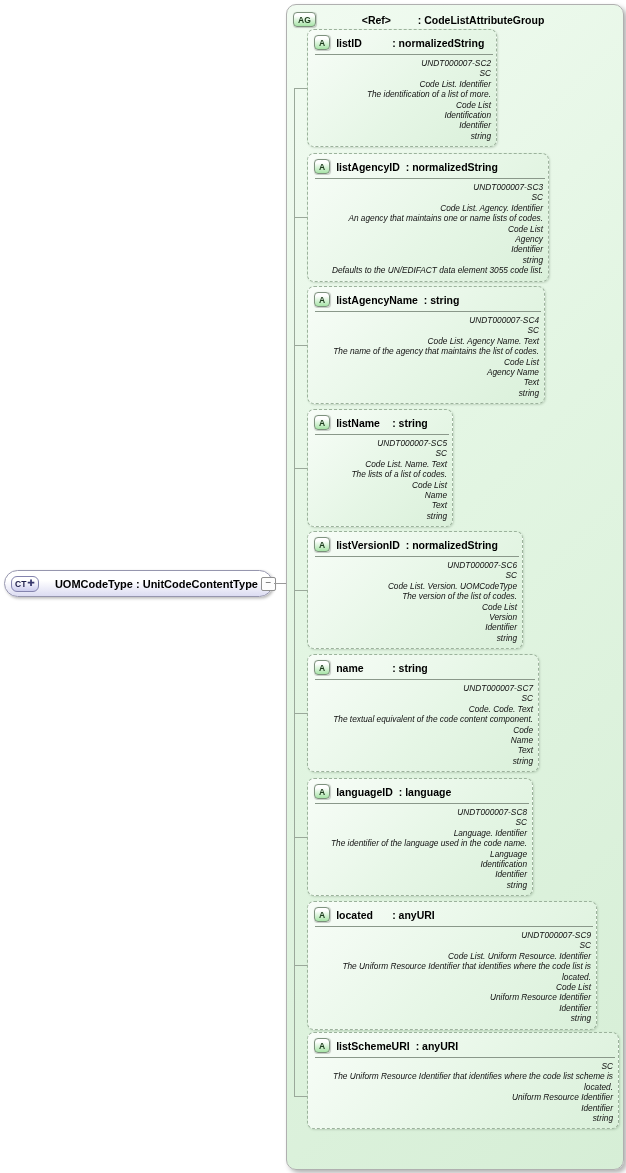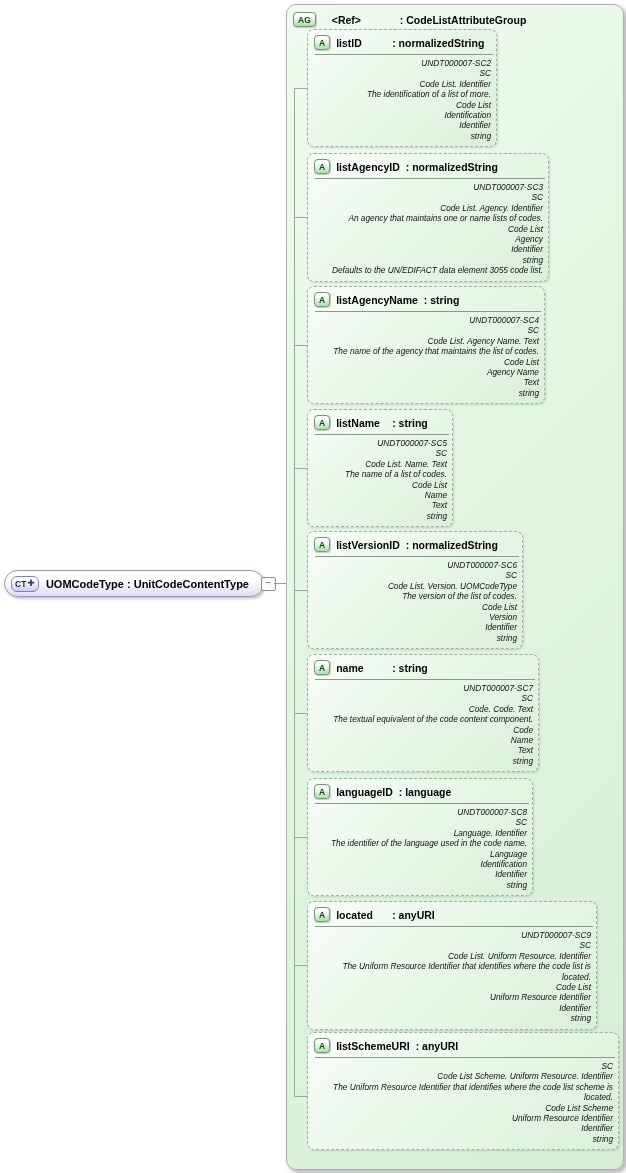--- a/index.html
+++ b/index.html
@@ -3,21 +3,21 @@
 <meta charset="utf-8">
 <style>
   html,body{margin:0;padding:0;background:#ffffff;}
   .canvas{
     position:relative;width:626px;height:1173px;background:#ffffff;overflow:hidden;
     font-family:"Liberation Sans","DejaVu Sans",sans-serif;color:#000;
   }
   
   .ct-node{
     position:absolute;left:4px;top:570px;height:25px;
-    display:flex;align-items:center;gap:7px;padding:0 14px 0 6px;
+    display:flex;align-items:center;gap:16px;padding:0 14px 0 6px;
     border:1px solid #9696ae;border-radius:14px;
     background:linear-gradient(180deg,#ffffff 38%,#dcdcf2 100%);
     box-shadow:1.5px 1.5px 3px rgba(0,0,0,.28);
     font-weight:bold;font-size:11px;white-space:nowrap;
   }
   .ct-badge{
     display:inline-flex;align-items:center;gap:1px;height:14px;padding:0 3px;
     border:1px solid #8484ae;border-radius:6px;
     background:linear-gradient(180deg,#ffffff 25%,#ccccee 100%);
     font-size:8.5px;font-weight:bold;color:#20204a;
@@ -31,31 +31,31 @@
   }
   .entry-line{position:absolute;left:274px;top:583px;width:12px;height:1px;background:#9a9a9a;}
   
   .ag-box{
     position:absolute;left:286px;top:4px;width:336px;height:1164px;
     border:1px solid #b0b0b0;border-radius:10px;
     background:linear-gradient(135deg,#f1fbf1 0%,#e2f5e2 45%,#d6eed6 100%);
     box-shadow:3px 3px 5px rgba(0,0,0,.30);
   }
   .ag-header{
-    display:flex;align-items:center;gap:16px;padding:7px 0 0 6px;
+    display:flex;align-items:center;gap:4px;padding:7px 0 0 6px;
     font-weight:bold;font-size:10.5px;white-space:nowrap;
   }
   .badge{
     display:inline-flex;align-items:center;justify-content:center;height:13px;padding:0 4px;
     border:1px solid #7d917d;border-radius:4px;
     background:linear-gradient(180deg,#ffffff 22%,#a7e4a7 100%);
     font-size:8.5px;font-weight:bold;color:#1c3a1c;
     box-shadow:.5px .5px 1px rgba(0,0,0,.2);
   }
-  .ag-name{display:inline-block;min-width:52px;}
+  .ag-name{display:inline-block;min-width:52px;margin-left:42px;}
   .type-label::before{content:": ";}
   
   .attr-box{
     position:absolute;left:20px;
     border:1px dashed #9cb29c;border-radius:7px;
     background:linear-gradient(135deg,#f8fdf8 0%,#e6f6e6 55%,#daf0da 100%);
     box-shadow:1px 1px 2px rgba(90,120,90,.25);
     padding:3px 3px 4px 4px;box-sizing:border-box;
   }
   .attr-header{
@@ -179,21 +179,21 @@
     <div class="attr-header">
       <span class="badge">A</span>
       <span class="attr-name">listName</span>
       <span class="type-label">string</span>
     </div>
     <div class="attr-sep"></div>
     <div class="attr-details">
             <div class="attr-line">UNDT000007-SC5</div>
             <div class="attr-line">SC</div>
             <div class="attr-line">Code List. Name. Text</div>
-            <div class="attr-line">The name of a list of codes.</div>
+            <div class="attr-line">The lists of a list of codes.</div>
             <div class="attr-line">Code List</div>
             <div class="attr-line">Name</div>
             <div class="attr-line">Text</div>
             <div class="attr-line">string</div>
           </div>
   </div>
         <div class="attr-box attr-5">
     <div class="attr-header">
       <span class="badge">A</span>
       <span class="attr-name">listVersionID</span>
@@ -267,23 +267,21 @@
   </div>
         <div class="attr-box attr-9">
     <div class="attr-header">
       <span class="badge">A</span>
       <span class="attr-name">listSchemeURI</span>
       <span class="type-label">anyURI</span>
     </div>
     <div class="attr-sep"></div>
     <div class="attr-details">
             <div class="attr-line">SC</div>
-            <div class="attr-line">Code List Scheme. Uniform Resource. Identifier</div>
             <div class="attr-line">The Uniform Resource Identifier that identifies where the code list scheme is located.</div>
-            <div class="attr-line">Code List Scheme</div>
             <div class="attr-line">Uniform Resource Identifier</div>
             <div class="attr-line">Identifier</div>
             <div class="attr-line">string</div>
           </div>
   </div>
       </div>
   </div>
 
 </div>
 

